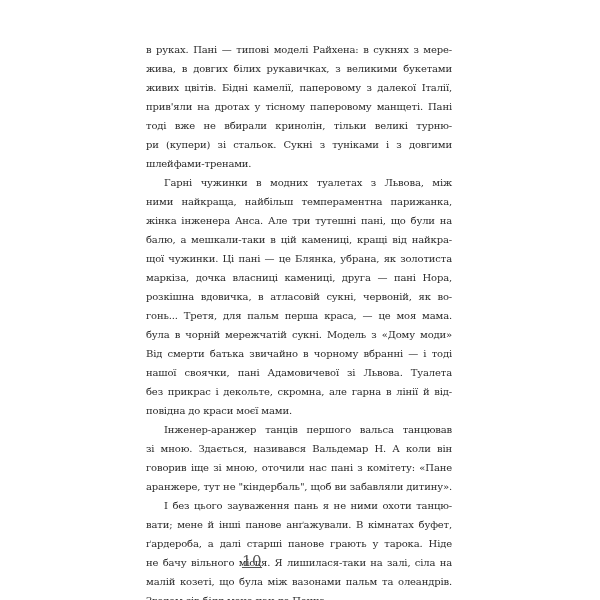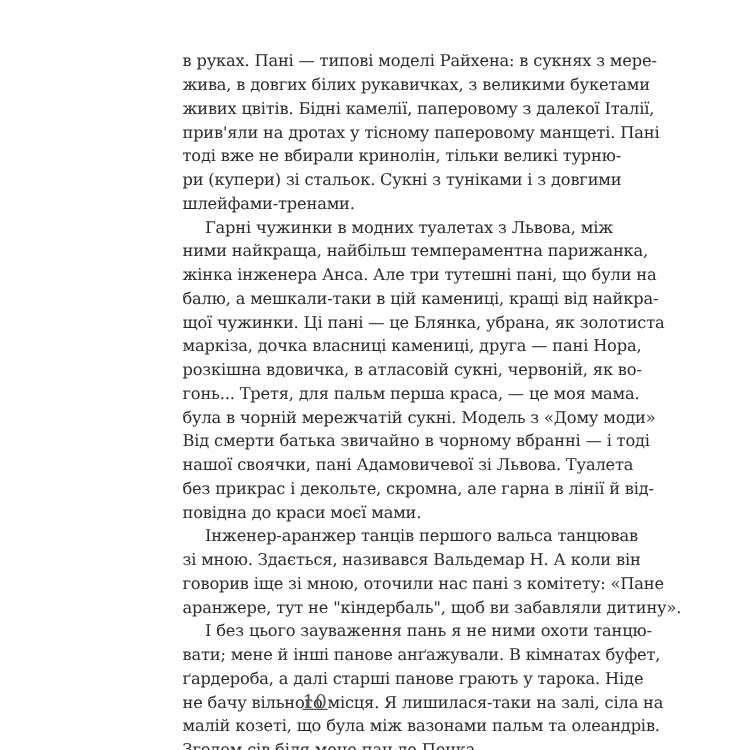--- a/index.html
+++ b/index.html
@@ -5,21 +5,21 @@
   html, body { margin: 0; padding: 0; }
   body {
     width: 600px; height: 600px; background: #ffffff; position: relative; overflow: hidden;
     font-family: "DejaVu Serif", "Liberation Serif", serif;
     color: #2a2a2a;
   }
   .page { position: absolute; left: 0; top: 0; width: 600px; height: 600px; }
   .text-block { position: absolute; left: 146px; top: 40px; width: 306px; }
   .line {
     display: block; height: 19px; line-height: 19px;
-    font-size: 13px; white-space: nowrap;
+    font-size: 10px; white-space: nowrap;
     text-align: justify; text-align-last: justify;
     letter-spacing: -0.15px;
   }
   .line.indent { padding-left: 18px; }
   .line.last { text-align-last: left; }
   .page-number {
     position: absolute; left: 0; width: 504px; top: 552px; text-align: center;
     font-size: 15px; color: #555; letter-spacing: 0.5px; text-decoration: underline;
   }
 </style>

